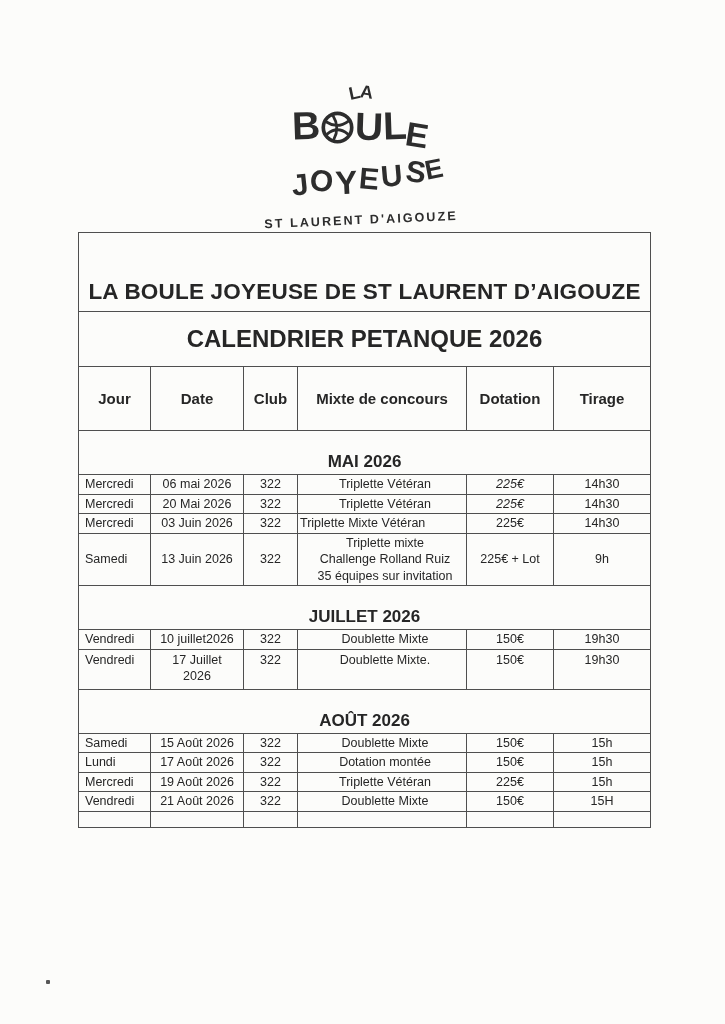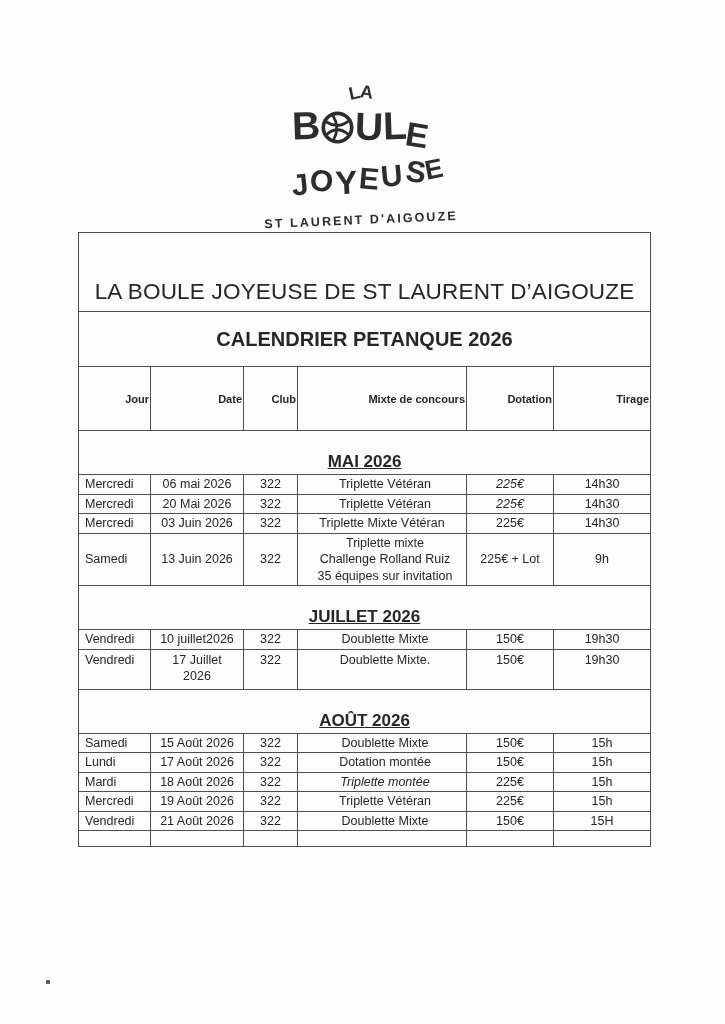--- a/index.html
+++ b/index.html
@@ -34,38 +34,38 @@
   .l-sub { margin-top:8px; font-size:12.5px; font-weight:bold; letter-spacing:2.1px;
            transform:rotate(-2.5deg); white-space:nowrap; }
 
   
   table.calendar {
     position:absolute; left:78px; top:232px; width:572px;
     border-collapse:collapse; table-layout:fixed;
   }
   .calendar td, .calendar th { border:1px solid #4f4f4f; overflow:hidden; }
   .t-title {
-    height:72px; font-size:22.5px; font-weight:normal; text-align:center;
+    height:72px; font-size:22.5px; font-weight:bold; text-align:center;
     vertical-align:bottom; padding:0 0 6px 0; letter-spacing:0.2px;
   }
-  .t-subtitle { height:52px; font-size:20px; font-weight:bold; text-align:center; vertical-align:middle; }
-  .calendar th.colhead { height:61px; font-size:11px; font-weight:bold; text-align:right; vertical-align:middle; }
+  .t-subtitle { height:52px; font-size:24px; font-weight:bold; text-align:center; vertical-align:middle; }
+  .calendar th.colhead { height:61px; font-size:15px; font-weight:bold; text-align:center; vertical-align:middle; }
   tr.band td {
     height:41px; vertical-align:bottom; text-align:center;
-    font-weight:bold; font-size:17px; padding:0 0 2px 0;text-decoration:underline;
+    font-weight:bold; font-size:17px; padding:0 0 2px 0;
   }
   tr.data { height:19px; }
   tr.data td { font-size:12.5px; line-height:1.32; padding:1px 2px; vertical-align:middle; }
   tr.data.sec3 { height:17px; }
   tr.data.vtop { height:40px; }
   tr.data.vtop td { vertical-align:top; padding-top:2px; }
   td.c-jour { text-align:left; padding-left:6px !important; }
   td.c-date, td.c-club, td.c-dot, td.c-tir { text-align:center; }
   td.c-type { text-align:center; padding-left:8px !important; }
-  td.center { text-align:center; padding-left:2px !important; }
+  td.center { text-align:left; padding-left:2px !important; }
   td.ital, .ital { font-style:italic; }
   tr.empty { height:16px; }
 
   .speck { position:absolute; left:46px; top:980px; width:4px; height:4px;
            background:#3a3a3a; border-radius:1px; opacity:.85; }
 </style>
 </head>
 <body>
 
 <div class="logo">
@@ -175,28 +175,20 @@
       </tr>
       <tr class="data sec3">
         <td class="c-jour">Lundi</td>
         <td class="c-date">17 Août 2026</td>
         <td class="c-club">322</td>
         <td class="c-type">Dotation montée</td>
         <td class="c-dot">150€</td>
         <td class="c-tir">15h</td>
       </tr>
       <tr class="data sec3">
-        <td class="c-jour">Mardi</td>
-        <td class="c-date">18 Août 2026</td>
-        <td class="c-club">322</td>
-        <td class="c-type ital">Triplette montée</td>
-        <td class="c-dot">225€</td>
-        <td class="c-tir">15h</td>
-      </tr>
-      <tr class="data sec3">
         <td class="c-jour">Mercredi</td>
         <td class="c-date">19 Août 2026</td>
         <td class="c-club">322</td>
         <td class="c-type">Triplette Vétéran</td>
         <td class="c-dot">225€</td>
         <td class="c-tir">15h</td>
       </tr>
       <tr class="data sec3">
         <td class="c-jour">Vendredi</td>
         <td class="c-date">21 Août 2026</td>

